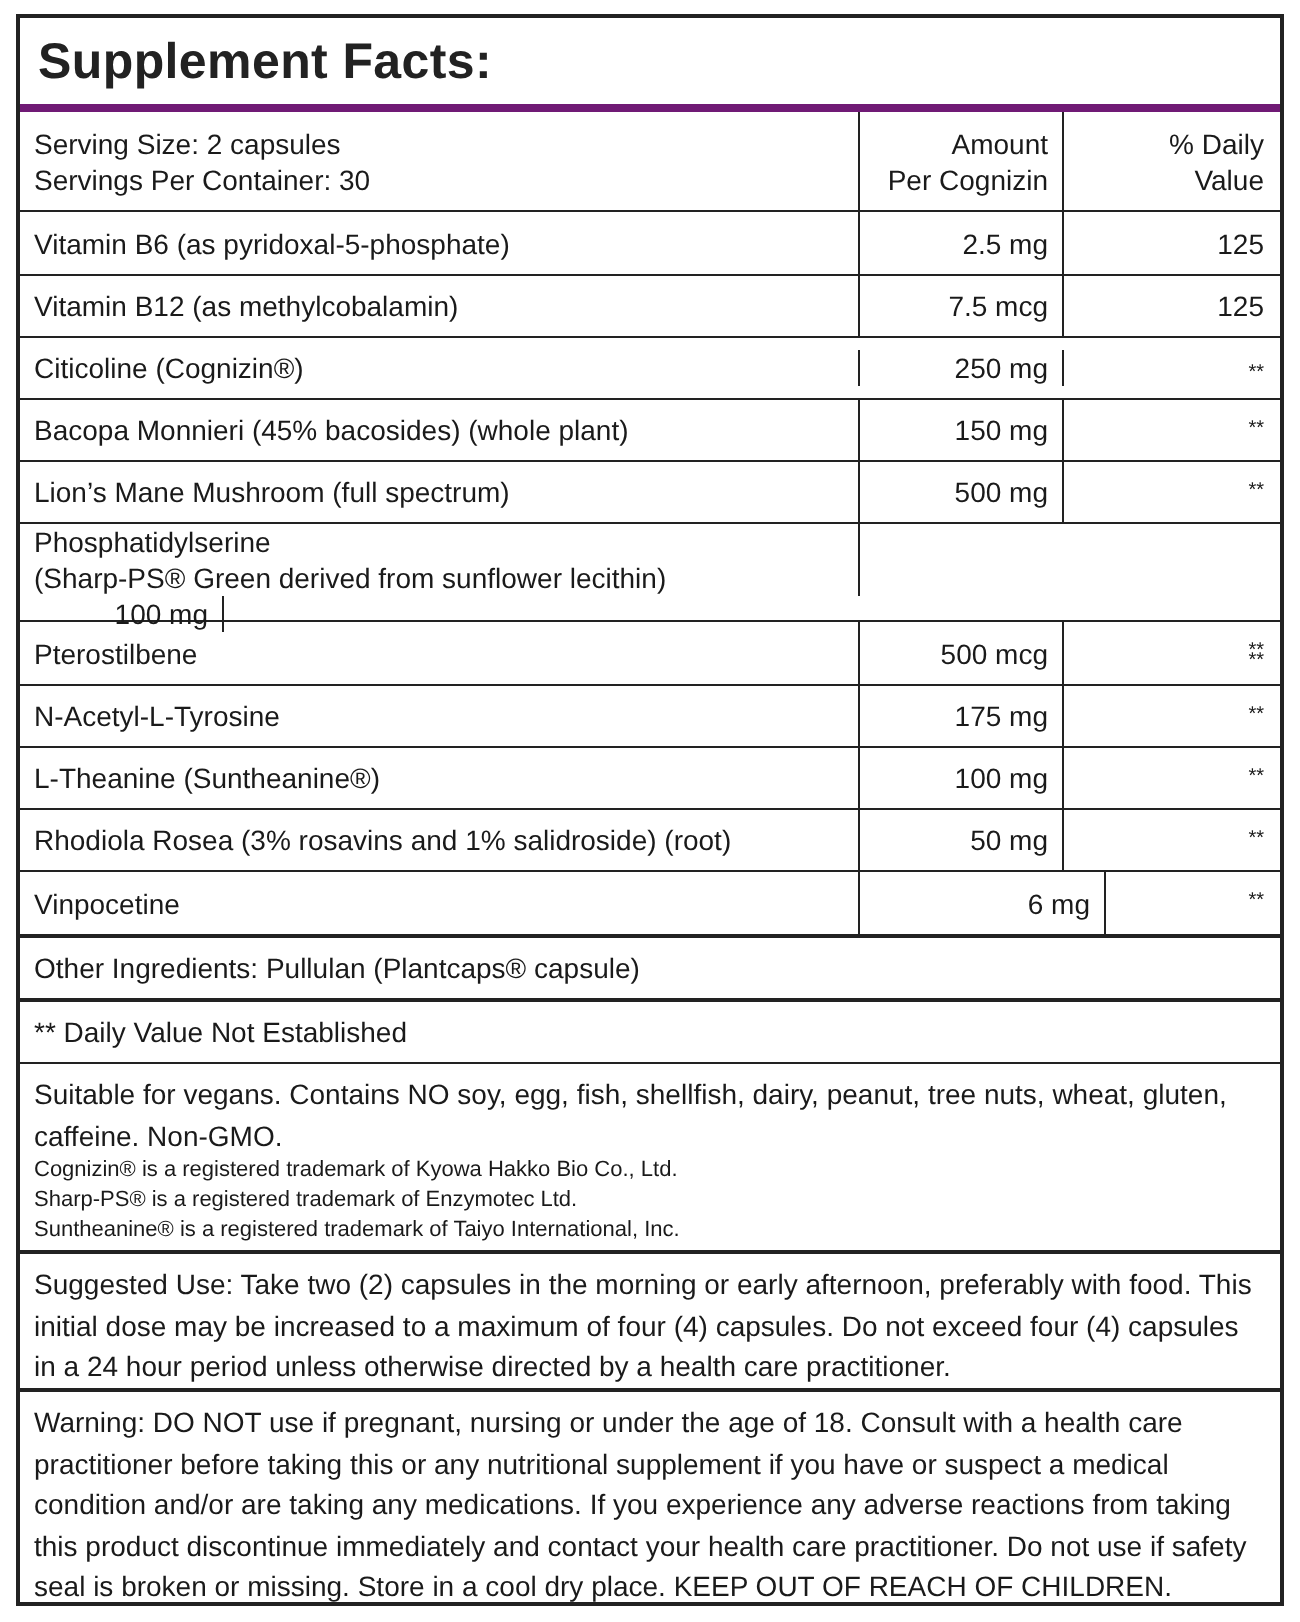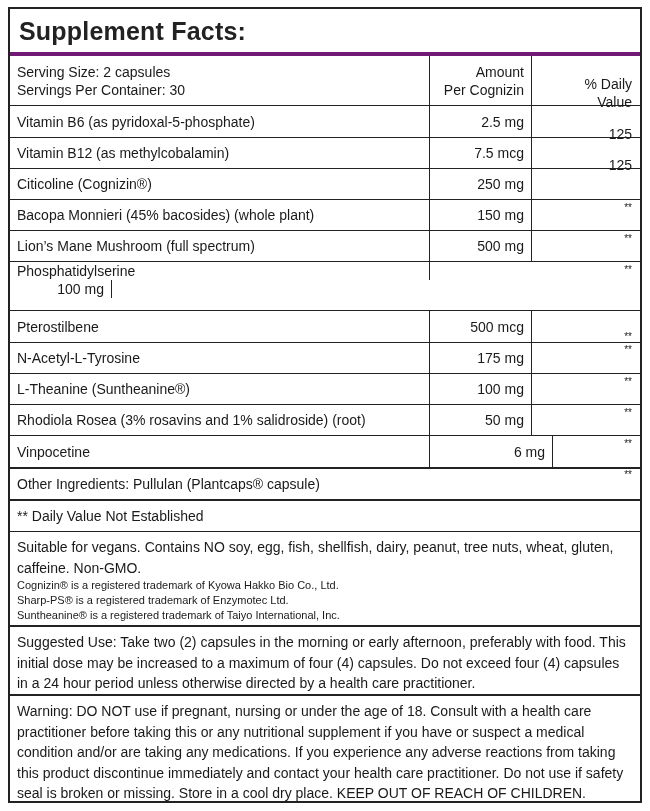--- a/index.html
+++ b/index.html
@@ -2,21 +2,21 @@
 <html><head>
 <meta charset="utf-8">
 <style>
   html, body { margin: 0; padding: 0; background: #ffffff; }
   body { width: 650px; height: 811px; position: relative; font-family: "Liberation Sans", sans-serif; color: #1a1a1a; }
   .label { position: absolute; left: 8px; top: 7px; width: 630px; border: 2px solid #222; box-sizing: border-box; width: 634px; }
   .title { height: 47px; border-bottom: 4px solid #701a75; box-sizing: border-box; padding: 8px 0 0 9px; font-size: 25px; font-weight: bold; color: #222; letter-spacing: 0.2px; }
   .row { display: flex; border-bottom: 1.5px solid #222; box-sizing: border-box; font-size: 14px; }
   .c1 { width: 420px; padding-left: 7px; box-sizing: border-box; border-right: 1.5px solid #222; display: flex; flex-direction: column; justify-content: center; line-height: 18px; }
   .c2 { width: 102px; padding-right: 7px; box-sizing: border-box; border-right: 1.5px solid #222; text-align: right; display: flex; flex-direction: column; justify-content: center; line-height: 18px; }
-  .c3 { flex: 1; padding-right: 8px; box-sizing: border-box; text-align: right; display: flex; flex-direction: column; justify-content: center; line-height: 18px; margin-top: 24px; }
+  .c3 { flex: 1; padding-right: 8px; box-sizing: border-box; text-align: right; display: flex; flex-direction: column; justify-content: center; line-height: 18px; }
   .c3.top { justify-content: flex-start; padding-top: 6px; }
   .stars { font-size: 10px; vertical-align: top; }
   .hdr .c1, .hdr .c2, .hdr .c3 { font-size: 14px; }
   .full { border-bottom: 1.5px solid #222; box-sizing: border-box; padding: 0 7px; font-size: 14px; display: flex; align-items: center; }
   .para { border-bottom: 1.5px solid #222; box-sizing: border-box; padding: 5px 7px 0 7px; font-size: 14px; line-height: 20.5px; }
   .small { font-size: 11px; line-height: 15px; }
   .last { border-bottom: none; }
   b { font-weight: normal; }
 </style>
 </head>
@@ -55,21 +55,21 @@
     <div class="c1">
         <span>Vitamin B12 (as methylcobalamin)</span>
       </div>
     <div class="c2">
         <span>7.5 mcg</span>
       </div>
     <div class="c3">
         <span>125</span>
       </div>
   </div>
-  <div class="row" style="height:31px;">
+  <div class="row" style="height:31px;align-items:center;">
     <div class="c1">
         <span>Citicoline (Cognizin®)</span>
       </div>
     <div class="c2">
         <span>250 mg</span>
       </div>
     <div class="c3 top">
         <span class="stars">**</span>
       </div>
   </div>
@@ -91,20 +91,21 @@
     <div class="c2">
         <span>500 mg</span>
       </div>
     <div class="c3 top">
         <span class="stars">**</span>
       </div>
   </div>
   <div class="row" style="height:49px;flex-direction:column;">
     <div class="c1">
       <span>Phosphatidylserine</span>
+      <span>(Sharp-PS® Green derived from sunflower lecithin)</span>
     </div>
     <div class="c2">
         <span>100 mg</span>
       </div>
     <div class="c3 top">
         <span class="stars">**</span>
       </div>
   </div>
   <div class="row" style="height:32px;">
     <div class="c1">

